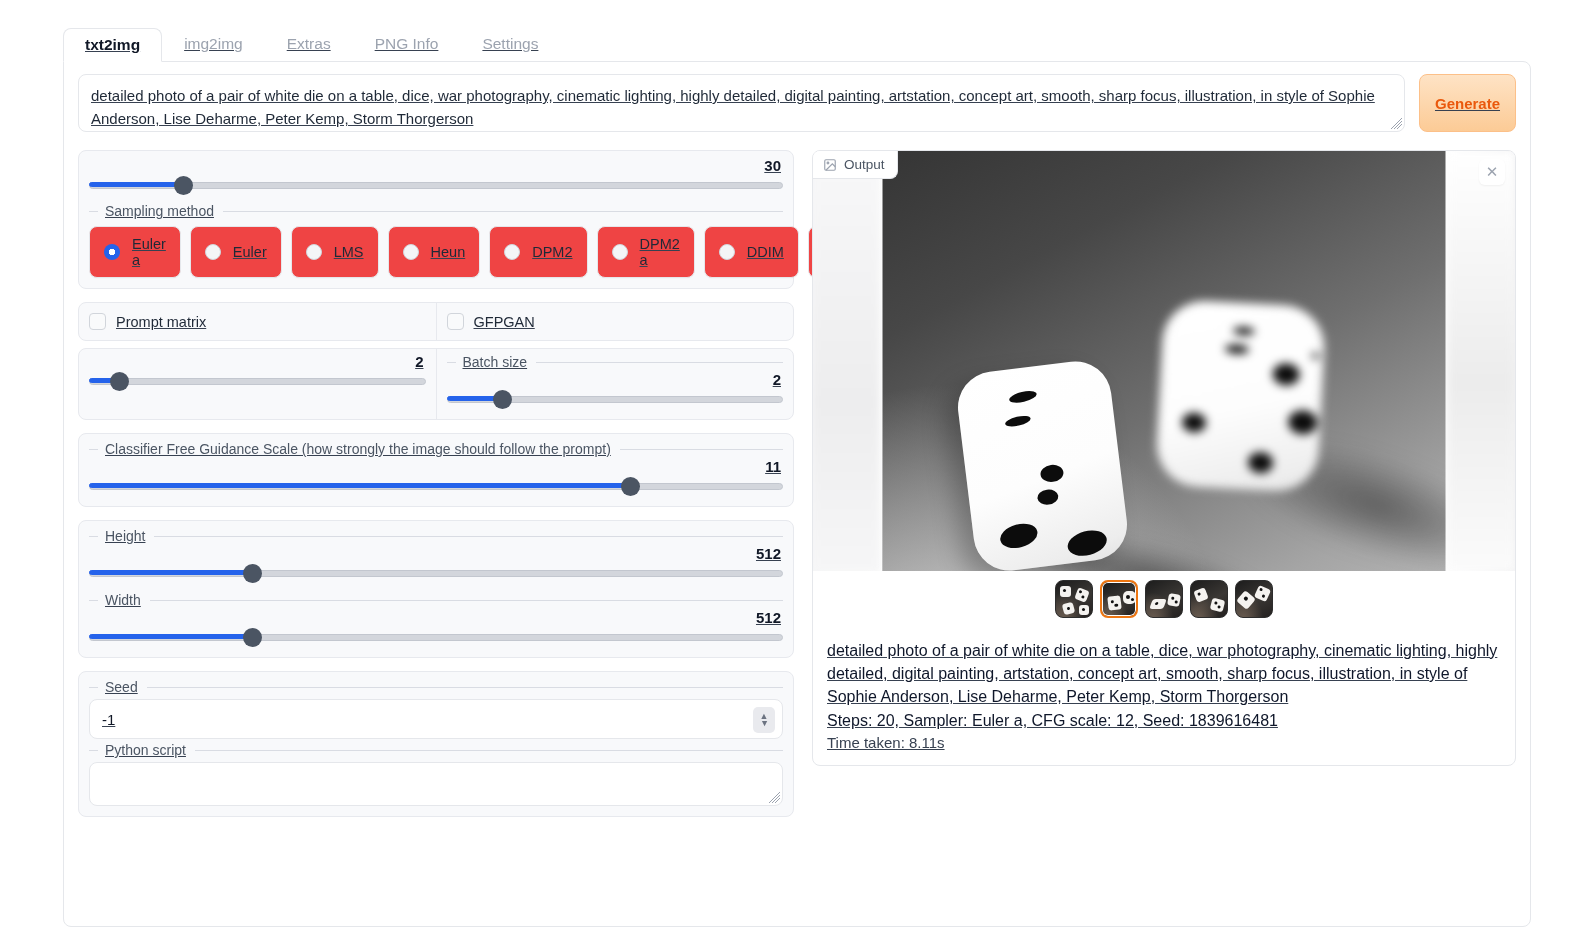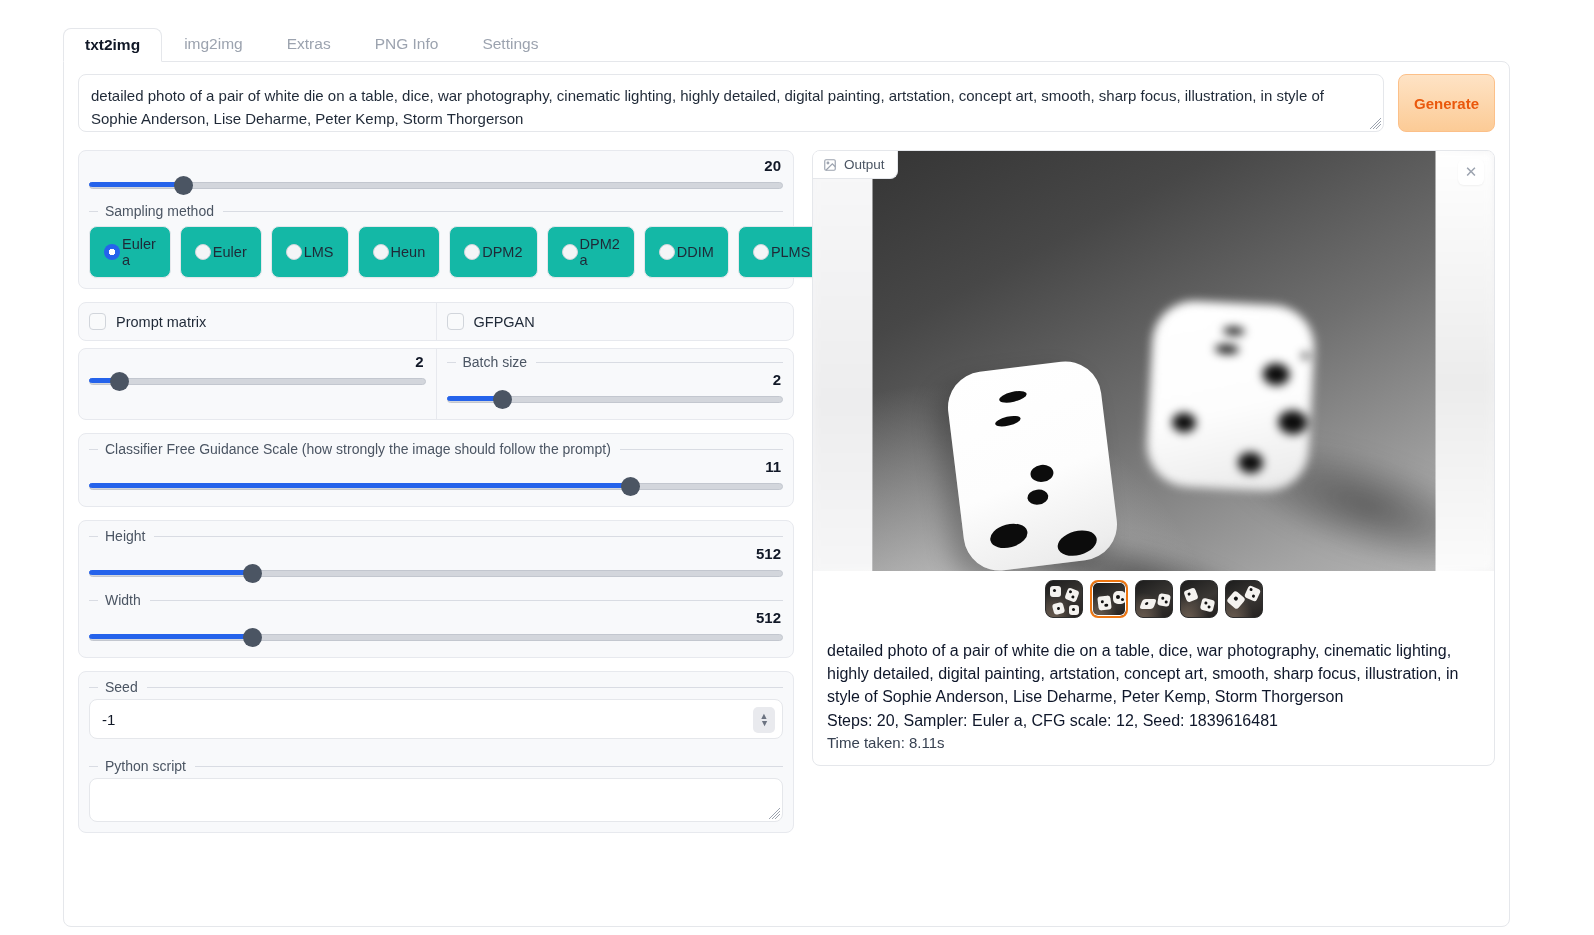--- a/index.html
+++ b/index.html
@@ -1,18 +1,18 @@
 <!DOCTYPE html>
 <html><head>
 <meta charset="utf-8">
 <style>
   * { box-sizing: border-box; margin: 0; padding: 0; }
   html,body { background:#fff; font-family:"Liberation Sans", sans-serif; color:#374151; }
   body { width:1594px; height:935px; overflow:hidden; }
-  .app { padding:27px 84px 0 63px; }
+  .app { padding:27px 63px 0 63px;text-decoration:underline; }
 
   
   .tabs { display:flex; align-items:flex-end; height:34px; }
   .tab { padding:7px 21px; font-size:15.5px; color:#9ca3af; cursor:pointer; border:1px solid transparent; }
   .tab.active { background:#fff; color:#111827; font-weight:600; border:1px solid #e5e7eb; border-bottom:1px solid #fff; border-radius:8px 8px 0 0; position:relative; z-index:2; margin-bottom:-1px; }
 
   
   .container { border:1px solid #e5e7eb; border-radius:0 8px 8px 8px; padding:12px 14px 14px 14px; background:#fff; height:866px; }
 
   
@@ -33,21 +33,21 @@
   .legend::after { content:""; flex:1; height:1px; background:#d9dce3; margin-left:9px; }
   .num-val { text-align:right; font-size:15px; font-weight:600; color:#111827; line-height:17px; padding-right:2px; }
 
   .slider { position:relative; height:19px; margin-top:2px; }
   .track { position:absolute; left:0; right:0; top:6px; height:7px; background:#d3d6dc; border:1px solid #c3c7cf; border-radius:6px; }
   .fill { height:100%; background:#2563eb; border-radius:6px 0 0 6px; margin:-1px 0 0 -1px; border:1px solid #2563eb; }
   .knob { position:absolute; top:0; width:19px; height:19px; border-radius:50%; background:#4b5563; cursor:grab; }
 
   
   .radio-row { display:flex; gap:9px; margin-top:6px; }
-  .radio-opt { display:flex; align-items:center; gap:2px; background:#14b8a6; border:1px solid #e5e7eb; border-radius:8px; padding:9px 14px; font-size:14.5px; color:#1f2937; cursor:pointer; box-shadow:0 1px 1px rgba(0,0,0,.02); }
+  .radio-opt { display:flex; align-items:center; gap:12px; background:#ef4444; border:1px solid #e5e7eb; border-radius:8px; padding:9px 14px; font-size:14.5px; color:#1f2937; cursor:pointer; box-shadow:0 1px 1px rgba(0,0,0,.02); }
   .radio-dot { width:16px; height:16px; border-radius:50%; border:1px solid #d1d5db; background:#f4f5f7; flex:none; }
   .radio-dot.checked { border:none; background:radial-gradient(circle, #fff 0 3px, #2563eb 3.5px); }
 
   
   .split-box { display:flex; padding:0; }
   .split-box > .half { flex:1; padding:10px 10px; }
   .split-box > .half + .half { border-left:1px solid #e7e9ee; }
   .chk-row { display:flex; align-items:center; gap:10px; font-size:14.5px; color:#1f2937; cursor:pointer; }
   .chk { width:17px; height:17px; border:1px solid #d1d5db; border-radius:4px; background:#f9fafb; flex:none; }
   .split-box.batch > .half { padding:4px 10px 10px 10px; }
@@ -109,21 +109,21 @@
         <span class="resize-grip"></span>
       </div>
       <button class="generate-btn">Generate</button>
     </div>
 
     <div class="cols">
 
       <div class="left-col">
 
         <div class="group-box">
-          <div class="num-val">20</div>
+          <div class="num-val">30</div>
           <div class="slider">
             <div class="track">
                 <div class="fill" style="width: 13.6%;"></div>
               </div>
             <div class="knob" style="left: calc(13.6% - 9px);"></div>
           </div>
           <div class="legend" style="margin-top:7px;">Sampling method</div>
           <div class="radio-row">
             <div class="radio-opt">
                 <span class="radio-dot checked"></span>
@@ -226,21 +226,21 @@
             <div class="knob" style="left: calc(23.5% - 9px);"></div>
           </div>
         </div>
 
         <div class="group-box">
           <div class="legend">Seed</div>
           <div class="seed-input">
             <span>-1</span>
             <span class="spinner">▲<span style="transform:rotate(180deg);display:block;">▲</span></span>
           </div>
-          <div class="legend" style="margin-top:18px;">Python script</div>
+          <div class="legend" style="margin-top:2px;">Python script</div>
           <div class="script-area">
             <span></span>
             <span class="resize-grip"></span>
           </div>
         </div>
       </div>
 
       <div class="out-panel">
         <div class="viewer">
           <div class="backblur-l"></div>

